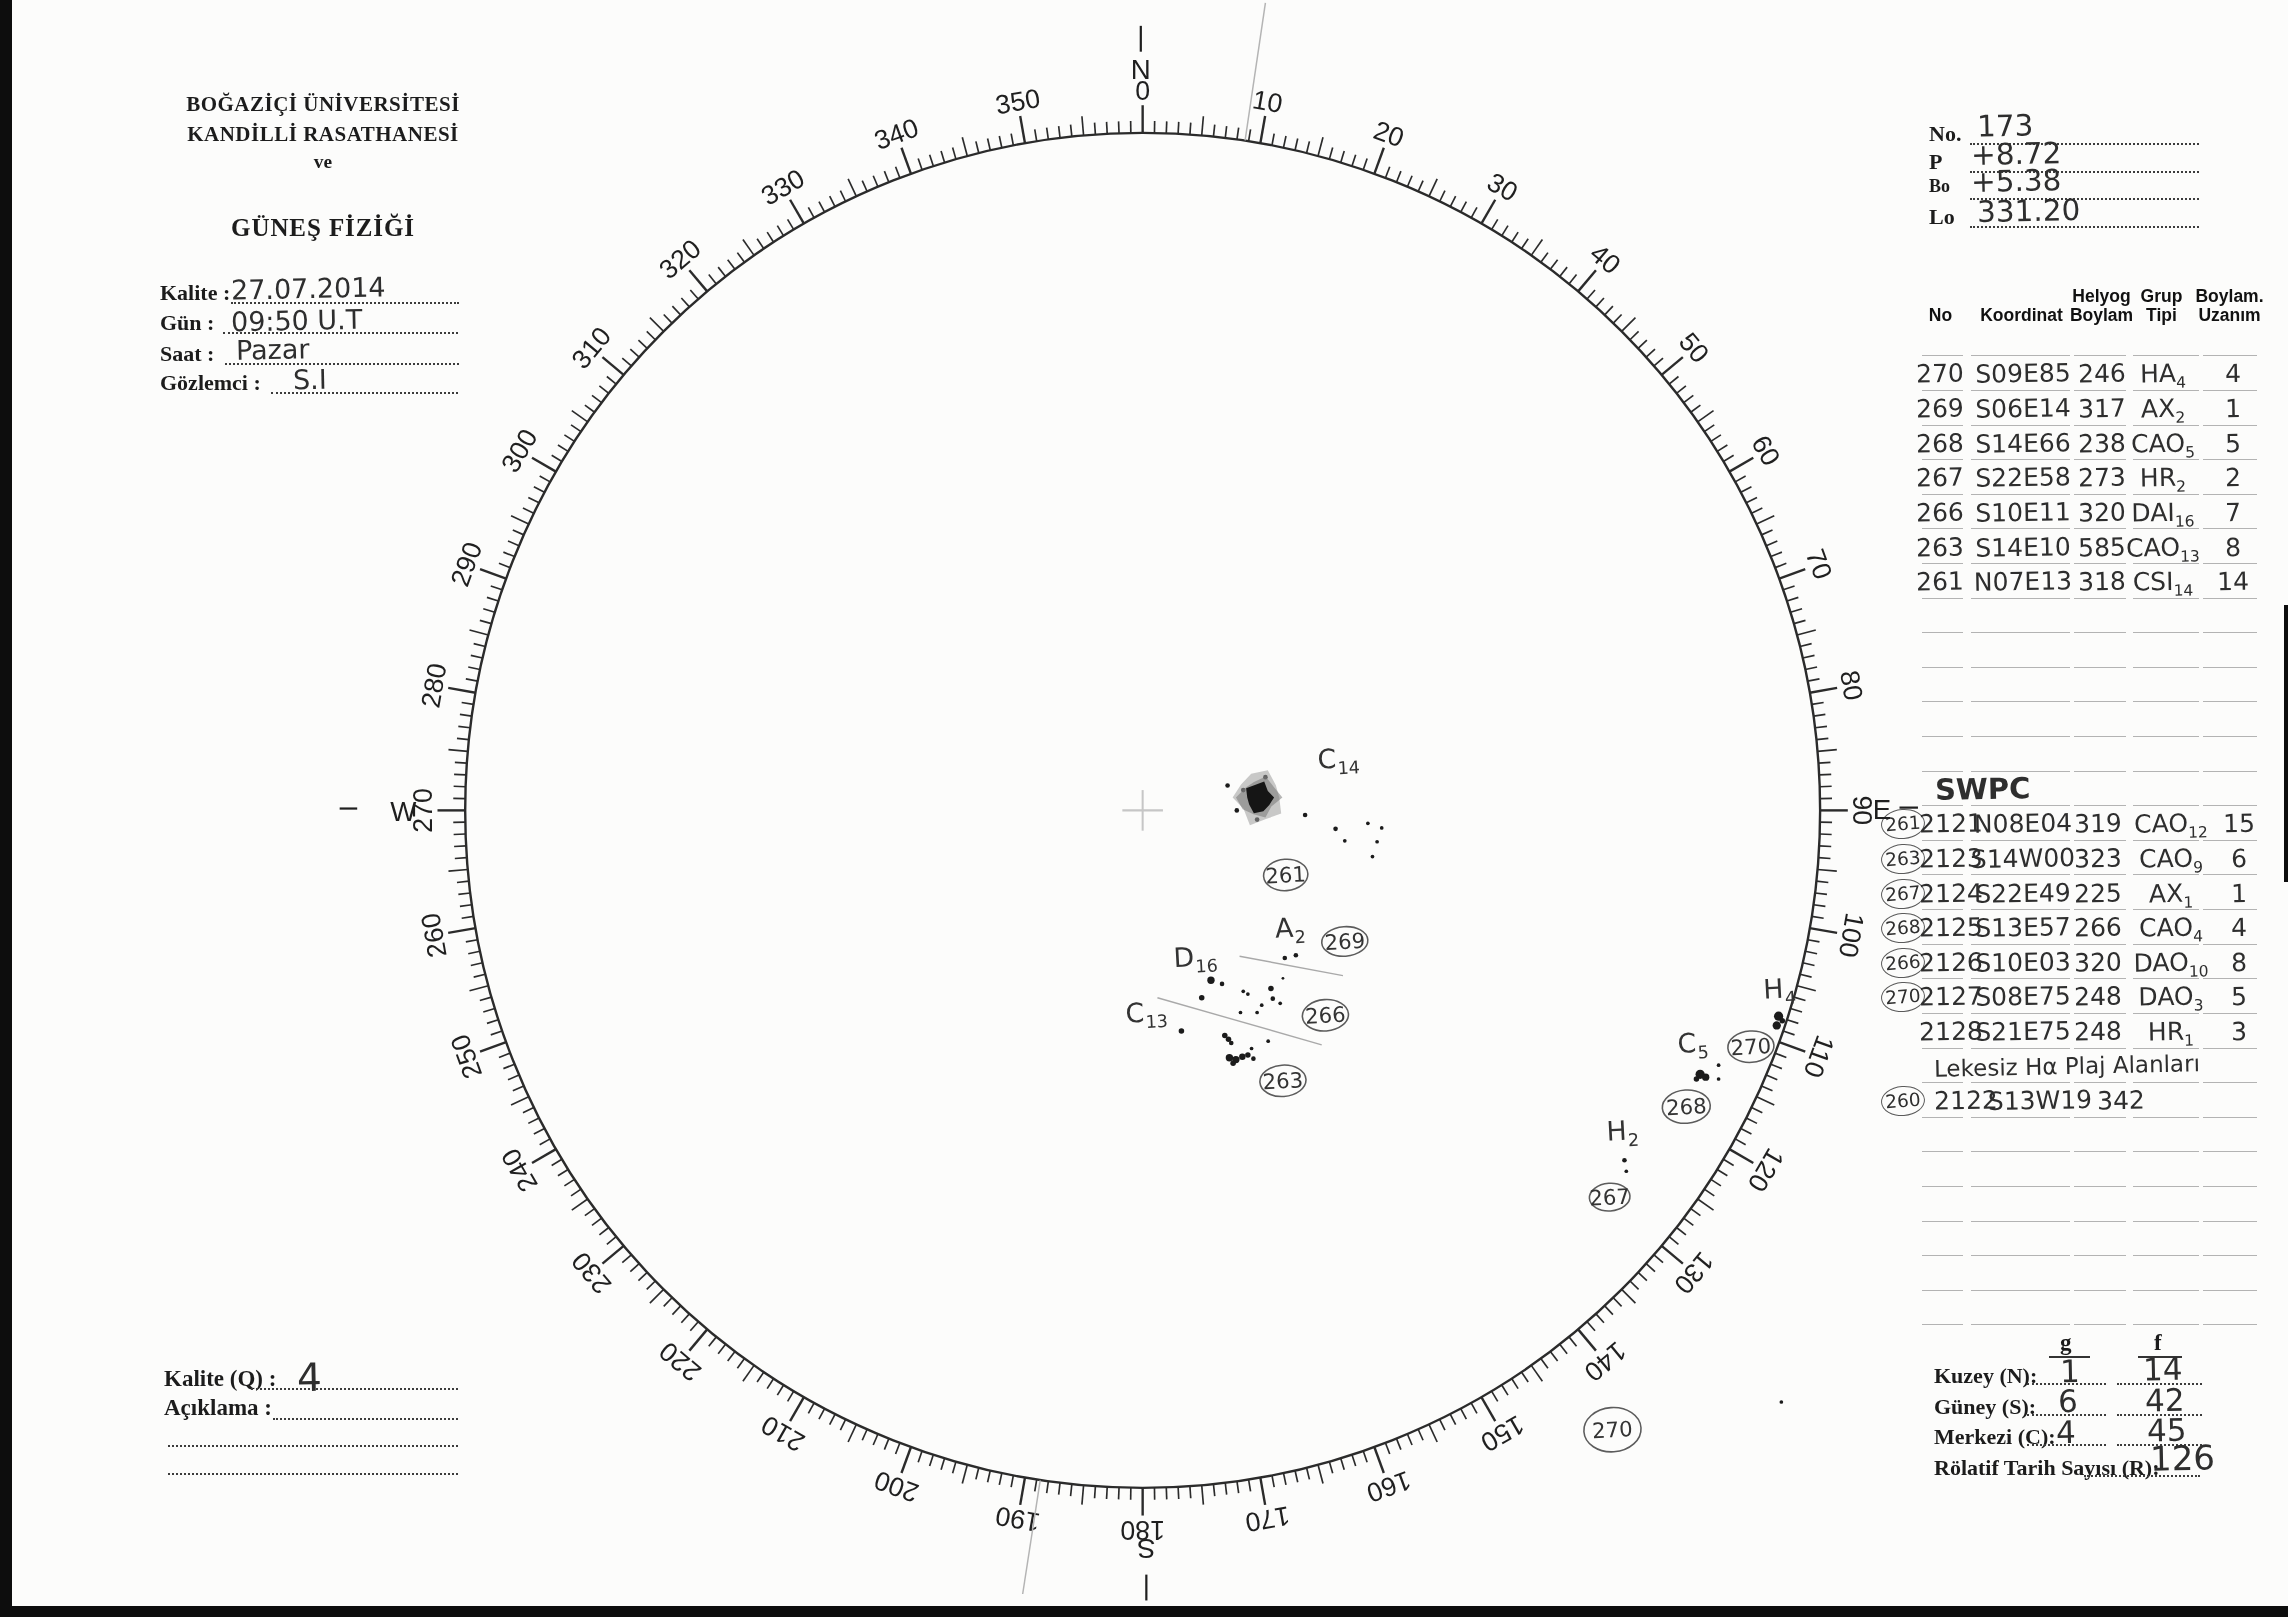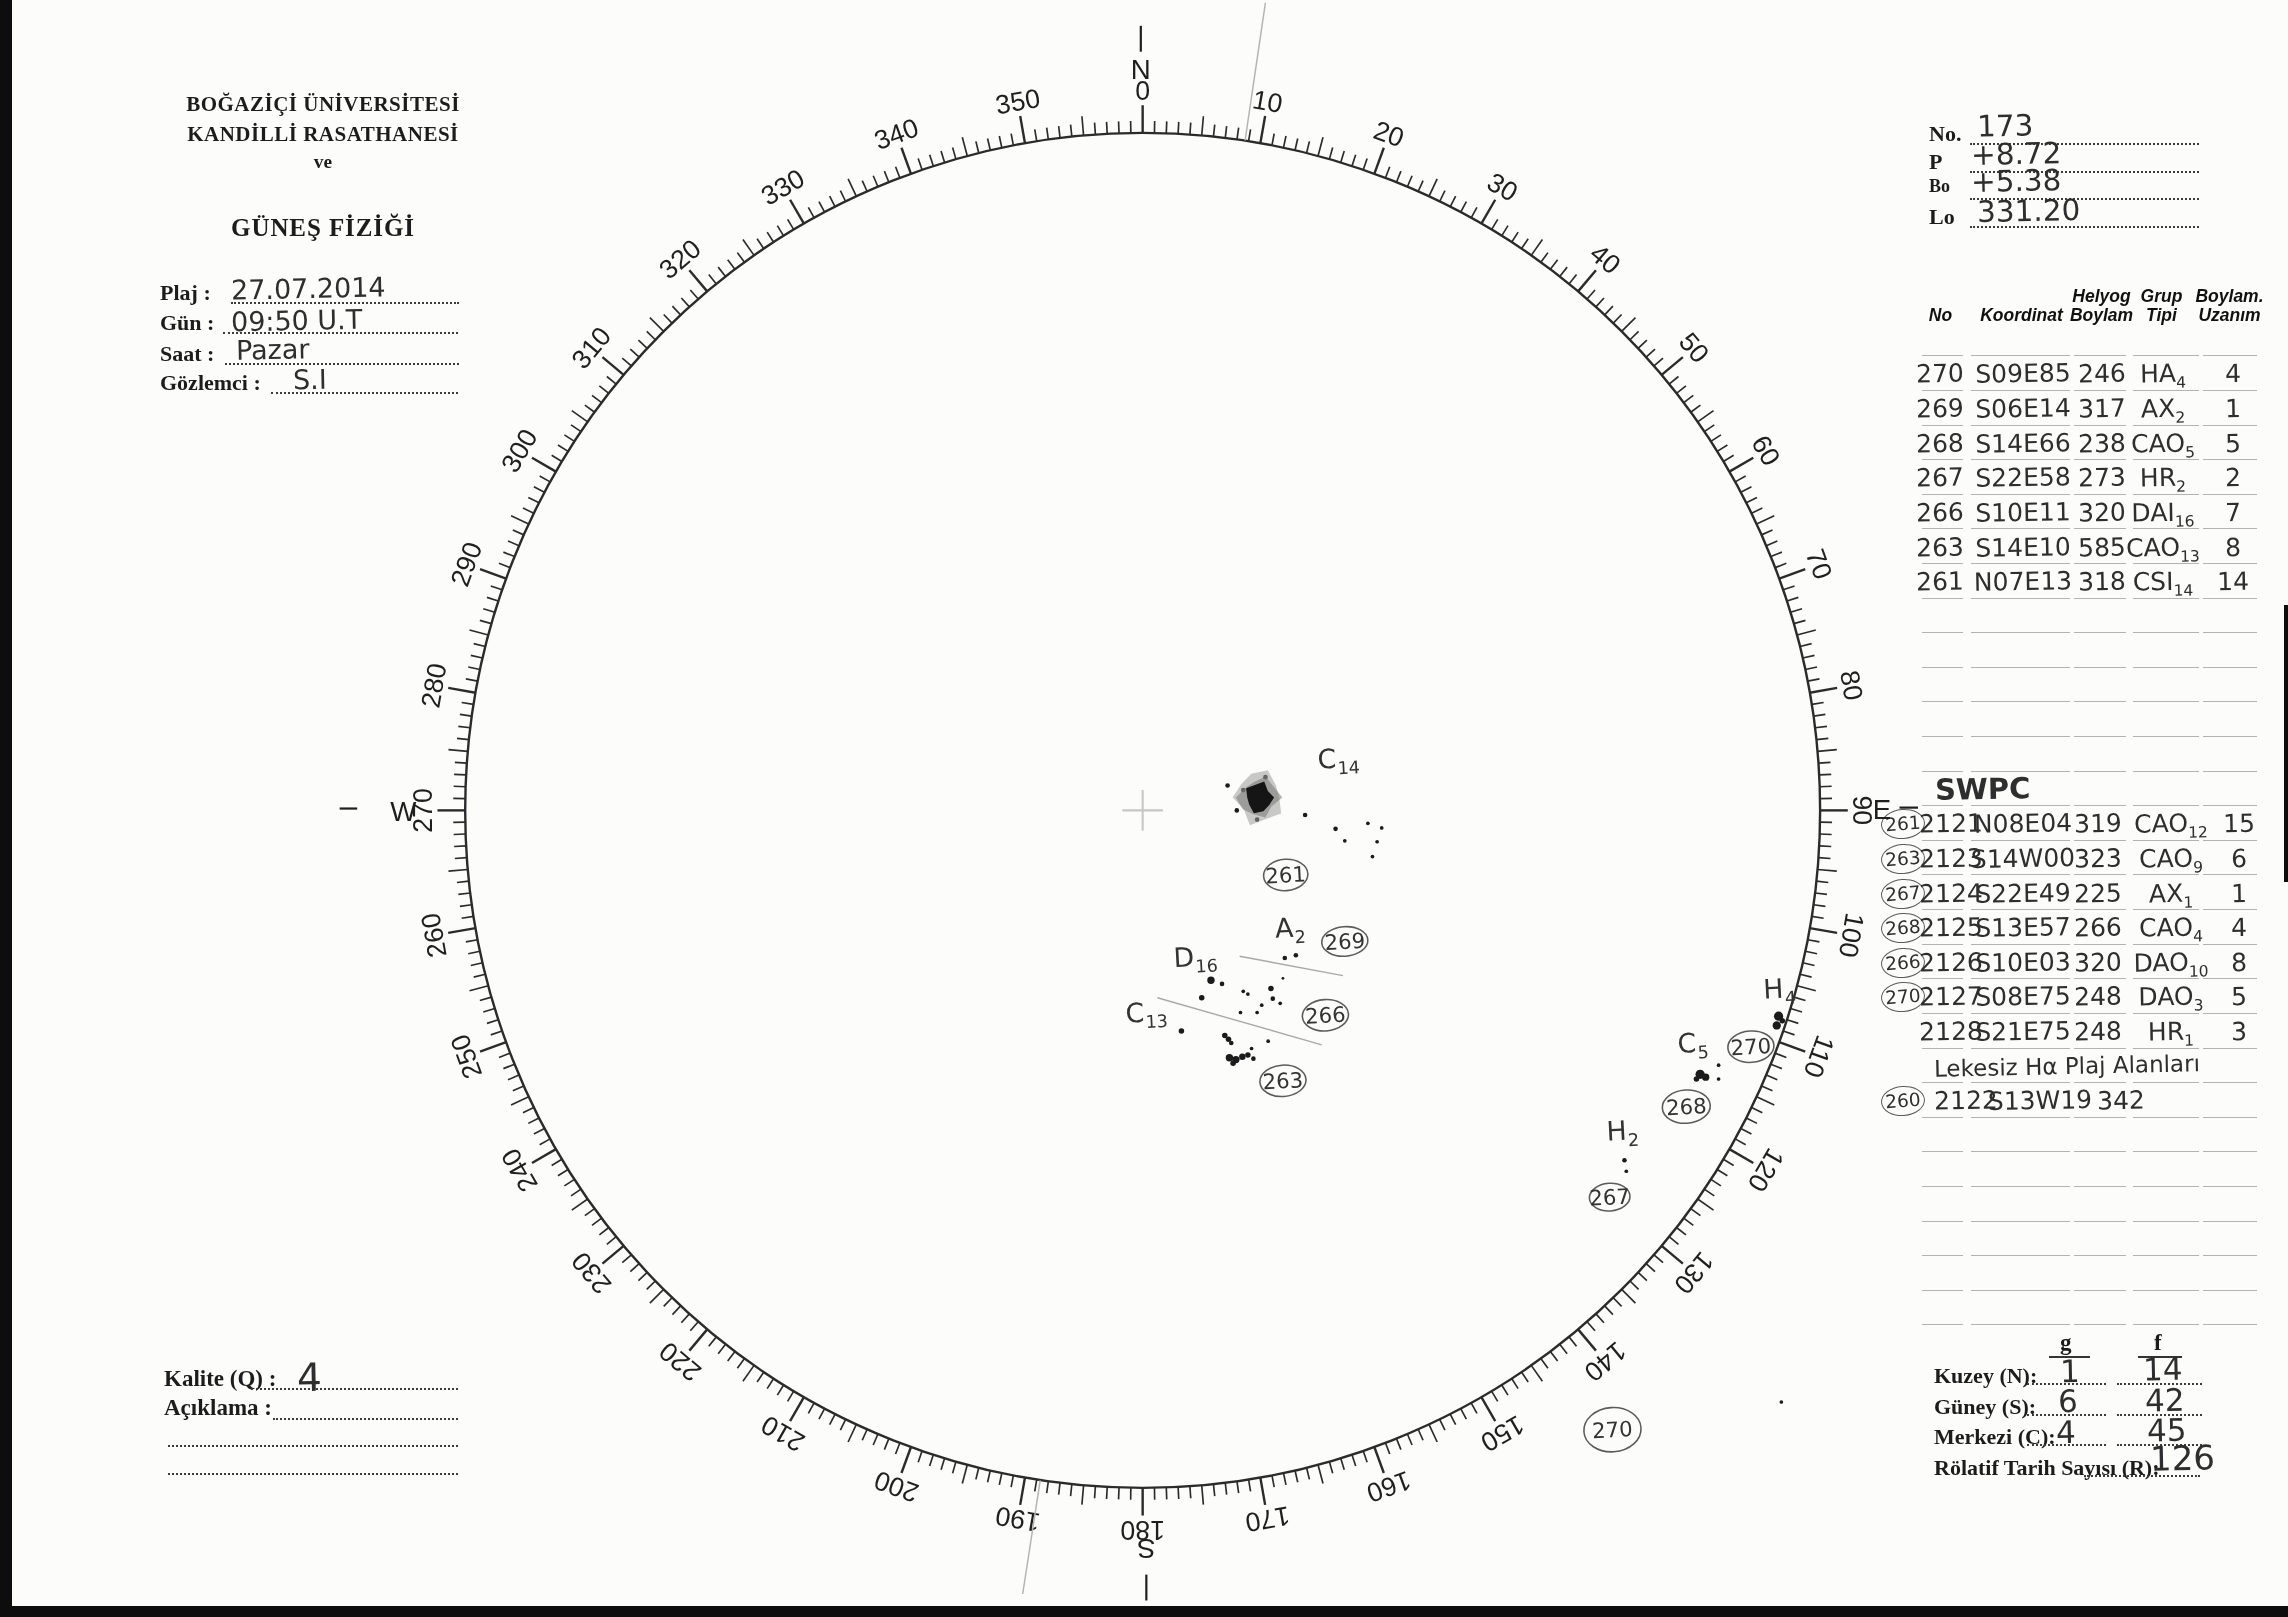--- a/index.html
+++ b/index.html
@@ -1,20 +1,20 @@
 <!DOCTYPE html>
 <html style="font-size:14.8px"><head>
 <meta charset="utf-8">
 <style>
   html,body{margin:0;padding:0;background:#888;}
   #page{position:relative;width:2289px;height:1618px;background:#fcfcfb;overflow:hidden;
         font-family:"Liberation Serif",serif;}
   .abs{position:absolute;}
   .printed{font-family:"Liberation Serif",serif;font-weight:700;color:#1c1c1c;}
-  .sans{font-family:"Liberation Sans",sans-serif;font-style:italic;}
+  .sans{font-family:"Liberation Sans",sans-serif;}
   .hw{font-family:"DejaVu Sans",sans-serif;color:#2e2e2e;}
   .hw-val{transform:rotate(-1.2deg);white-space:nowrap;}
   .dotted{height:0;border-bottom:2.8px dotted #3c3c3c;}
   .rule{height:1.3px;background:#b3b3b3;}
   .center-text{text-align:center;}
   .hdr-cell{white-space:pre-line;text-align:center;font-weight:700;font-size:17.5px;line-height:19.4px;color:#111;}
   .cell{white-space:nowrap;}
   .ref-badge{border:1.6px solid #5a5a5a;border-radius:50%;text-align:center;}
   sub{font-size:0.62em;}
   .edge{background:#0d0d0d;}
@@ -29,21 +29,21 @@
   <div class="abs edge" style="left:2284px;top:605px;width:4.6px;height:277px;"></div>
 
   <div class="abs" style="left:143px;top:92px;width:360px;">
     <div class="printed center-text" style="font-size:21px;letter-spacing:0.5px;">BOĞAZİÇİ ÜNİVERSİTESİ</div>
     <div class="printed center-text" style="font-size:21px;letter-spacing:0.5px;margin-top:4.6px;">KANDİLLİ RASATHANESİ</div>
     <div class="printed center-text" style="font-size:19.4px;margin-top:4.6px;">ve</div>
     <div class="printed center-text" style="font-size:25px;letter-spacing:0.9px;margin-top:41px;">GÜNEŞ FİZİĞİ</div>
   </div>
 
   <div>
-    <span class="abs printed" style="left:160px;top:280px;font-size:22px;">Plaj :</span>
+    <span class="abs printed" style="left:160px;top:280px;font-size:22px;">Kalite :</span>
     <div class="abs dotted" style="left:231px;top:302px;width:228px;"></div>
     <span class="abs hw hw-val" style="left:231px;top:273px;font-size:27px;">27.07.2014</span>
 
     <span class="abs printed" style="left:160px;top:310px;font-size:22px;">Gün :</span>
     <div class="abs dotted" style="left:223px;top:332px;width:235px;"></div>
     <span class="abs hw hw-val" style="left:231px;top:305px;font-size:27px;">09:50 U.T</span>
 
     <span class="abs printed" style="left:160px;top:341px;font-size:22px;">Saat :</span>
     <div class="abs dotted" style="left:225px;top:363px;width:234px;"></div>
     <span class="abs hw hw-val" style="left:236px;top:334px;font-size:27px;">Pazar</span>

